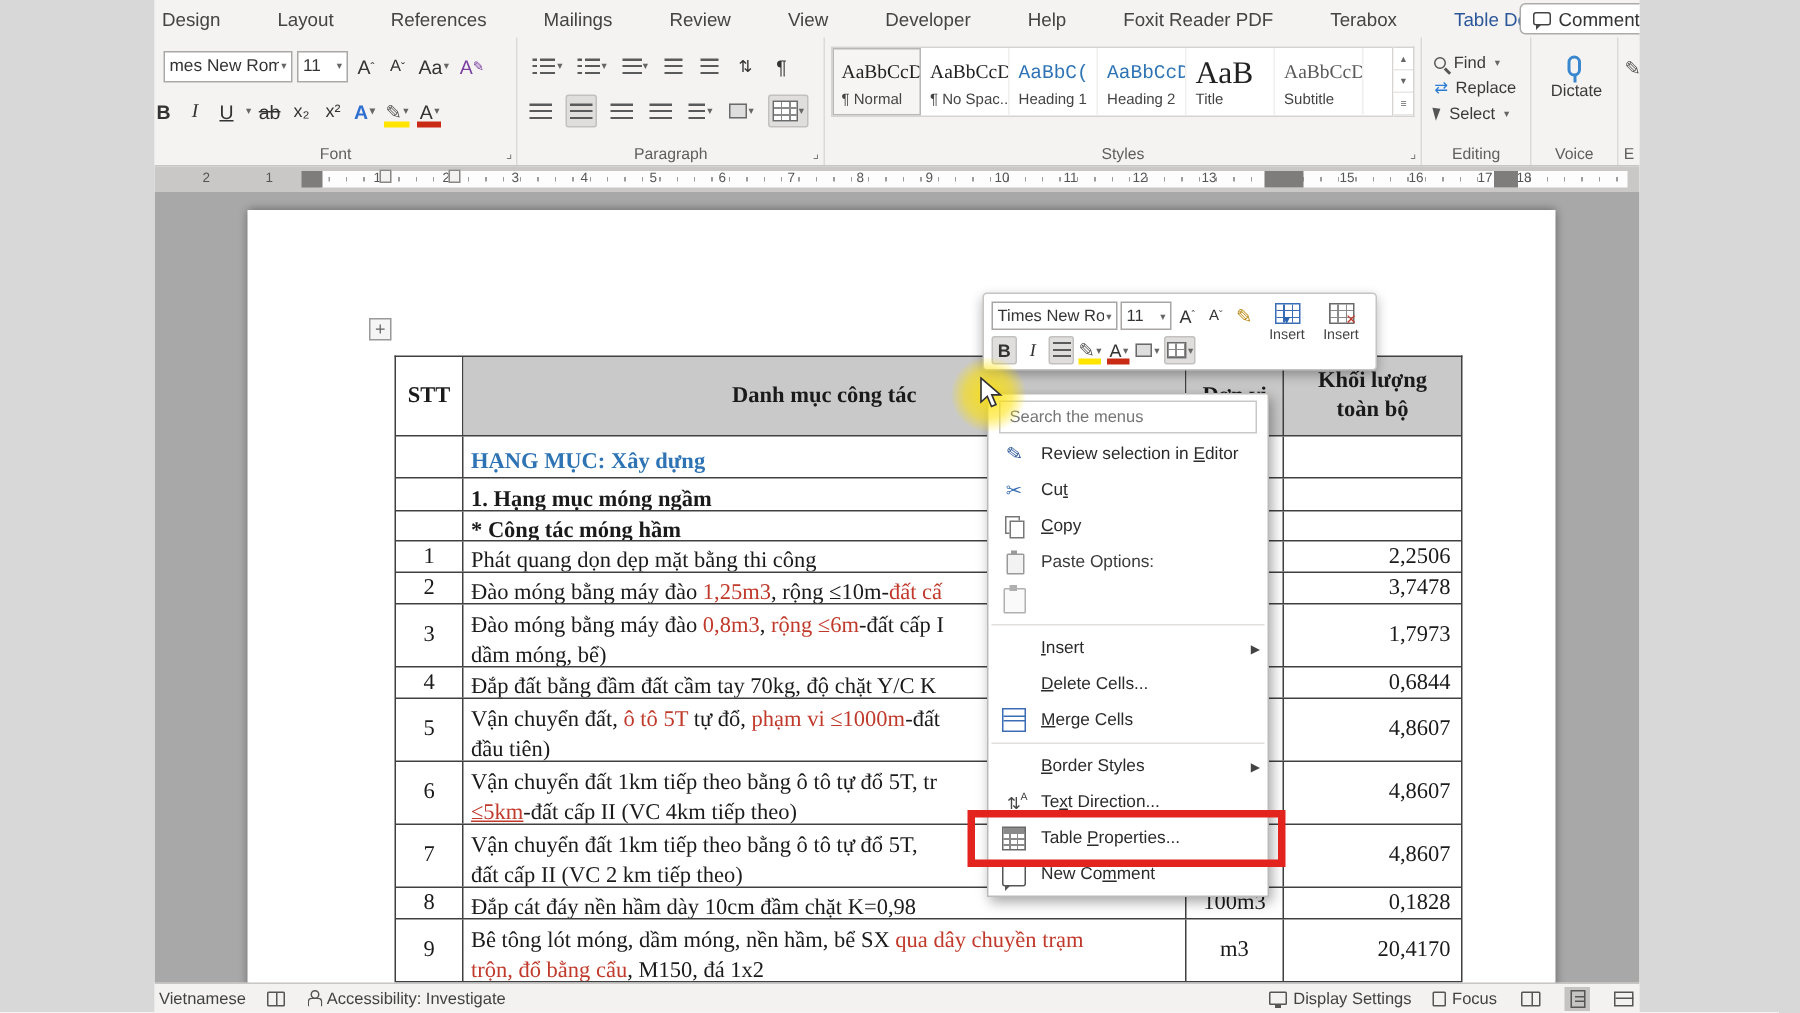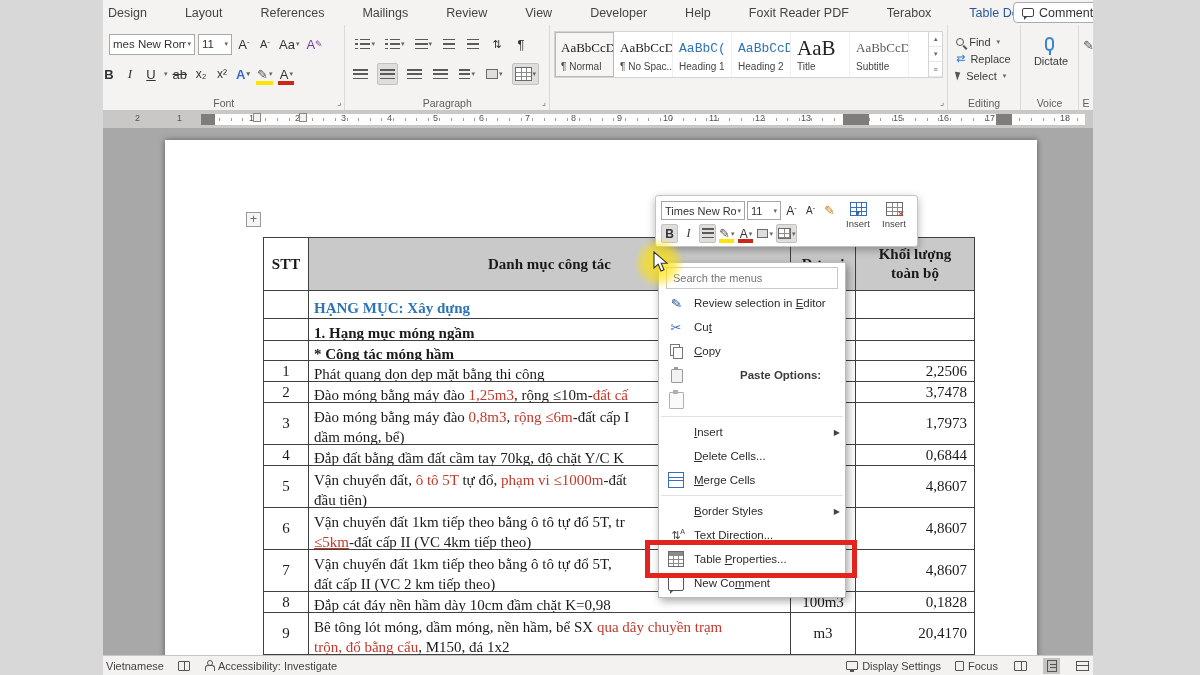--- a/index.html
+++ b/index.html
@@ -134,21 +134,21 @@
   .ins-arrow { position:relative; }
   .ins-arrow::after { content:"▾"; position:absolute; left:5px; bottom:-3px; color:#2a66b0; font-size:9px; }
 
   
   .context-menu { position:absolute; left:658px; top:262px; width:188px; background:#fff; border:1px solid #bdbbb9; box-shadow:2px 3px 8px rgba(0,0,0,.35); padding:2px 0; z-index:50; font-size:11.5px; color:#2b2b2b; }
   .menu-search { margin:2px 7px 2px 7px; height:22px; border:1px solid #c8c8c8; display:flex; align-items:center; }
   .menu-search input { border:none; outline:none; width:100%; font-size:11px; color:#333; padding:0 6px; font-family:"Liberation Sans",sans-serif; background:transparent; }
   .mi { display:flex; align-items:center; height:24px; }
   .mi .ic { width:16px; height:16px; flex:0 0 16px; margin:0 10px 0 9px; display:flex; align-items:center; justify-content:center; position:relative; }
   .mi-label { flex:1; white-space:nowrap; overflow:hidden; }
-  .mi-label.bold { font-weight:bold; color:#3b3b3b;margin-left:46px; }
+  .mi-label.bold { font-weight:normal; color:#3b3b3b; }
   .mi-arrow { font-size:8px; color:#444; margin-right:5px; }
   .menu-sep { height:1px; background:#e1dfdd; margin:3px 2px; }
   .mi.icon-row { height:26px; }
 
   .ic-editor::before { content:"✎"; font-family:"DejaVu Sans",sans-serif; color:#2b579a; font-size:13px; display:block; transform:rotate(-8deg); }
   .ic-scissors::before { content:"✂"; font-family:"DejaVu Sans",sans-serif; color:#3b6fb5; font-size:13px; }
   .ic-copy::before { content:""; position:absolute; left:2px; top:1px; width:8px; height:10px; border:1.2px solid #777; background:#fff; }
   .ic-copy::after { content:""; position:absolute; left:5px; top:4px; width:8px; height:10px; border:1.2px solid #777; background:#fff; }
   .ic-clip::before { content:""; position:absolute; left:3px; top:2px; width:10px; height:12px; border:1.2px solid #9a9a9a; border-radius:1px; background:#f2f2f2; }
   .ic-clip::after { content:""; position:absolute; left:6px; top:0px; width:4px; height:3px; background:#9a9a9a; }
@@ -338,20 +338,21 @@
                 <div class="style-preview sp5">AaBbCcDd</div>
                 <div class="style-name">Subtitle</div>
               </div>
             </div>
           <div class="gal-arrows" style="height:47px;margin-top:2px;background:#fff;border:1px solid #d6d4d2;border-left:none;">
             <span>▴</span>
             <span>▾</span>
             <span>≡</span>
           </div>
         </div>
+        <span class="grp-label">Styles</span>
         <span class="dlg">⌟</span>
       </div>
 
       <div class="grp" style="width:73px;">
         <div id="editing-host" style="padding-top:4px;">
             <div class="edit-row">
               <span class="magnifier"></span>
               <span>Find</span>
               <span class="caret">▾</span>
             </div>
@@ -398,21 +399,21 @@
           <span class="ruler-num" style="left: 468px;">8</span>
           <span class="ruler-num" style="left: 514px;">9</span>
           <span class="ruler-num" style="left: 560px;">10</span>
           <span class="ruler-num" style="left: 606px;">11</span>
           <span class="ruler-num" style="left: 652px;">12</span>
           <span class="ruler-num" style="left: 698px;">13</span>
           <span class="ruler-num" style="left: 744px;">14</span>
           <span class="ruler-num" style="left: 790px;">15</span>
           <span class="ruler-num" style="left: 836px;">16</span>
           <span class="ruler-num" style="left: 882px;">17</span>
-          <span class="ruler-num" style="left: 957px;">18</span>
+          <span class="ruler-num" style="left: 908px;">18</span>
         </div>
       <div class="ruler-dark" style="left:98px;width:14px;"></div>
       <div class="ruler-dark" style="left:740px;width:26px;"></div>
       <div class="ruler-dark" style="left:893px;width:16px;"></div>
       <div class="indent-marker" style="left:150px;"></div>
       <div class="indent-marker" style="left:196px;"></div>
     </div>
 
     <div class="docarea">
       <div class="page">

